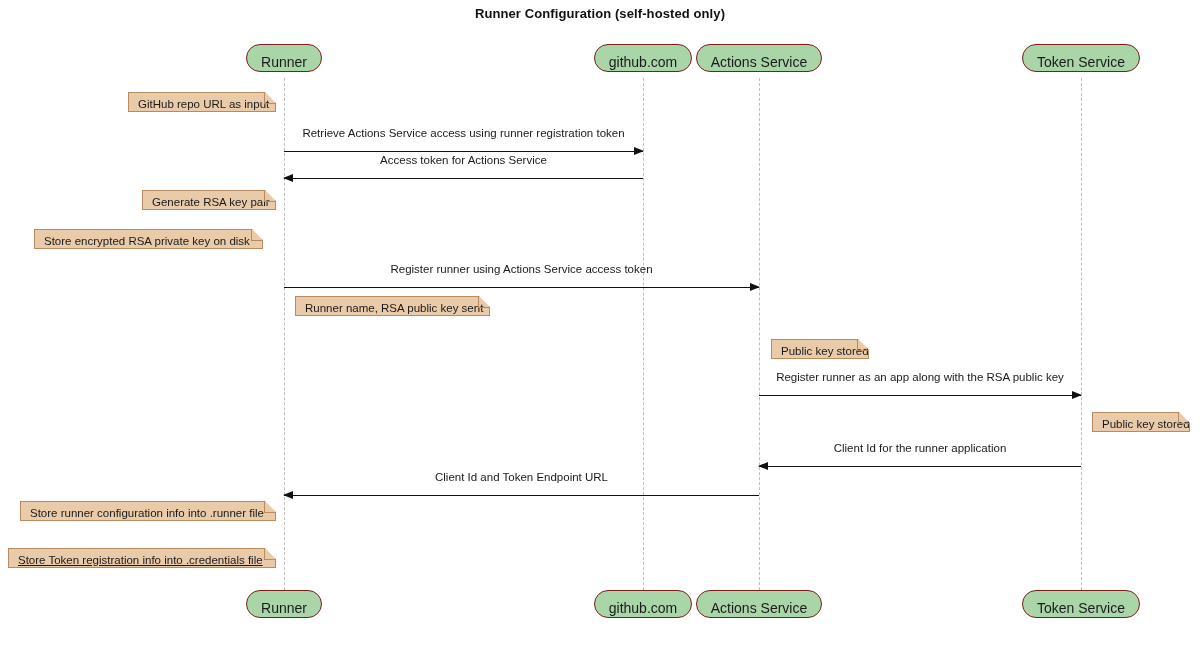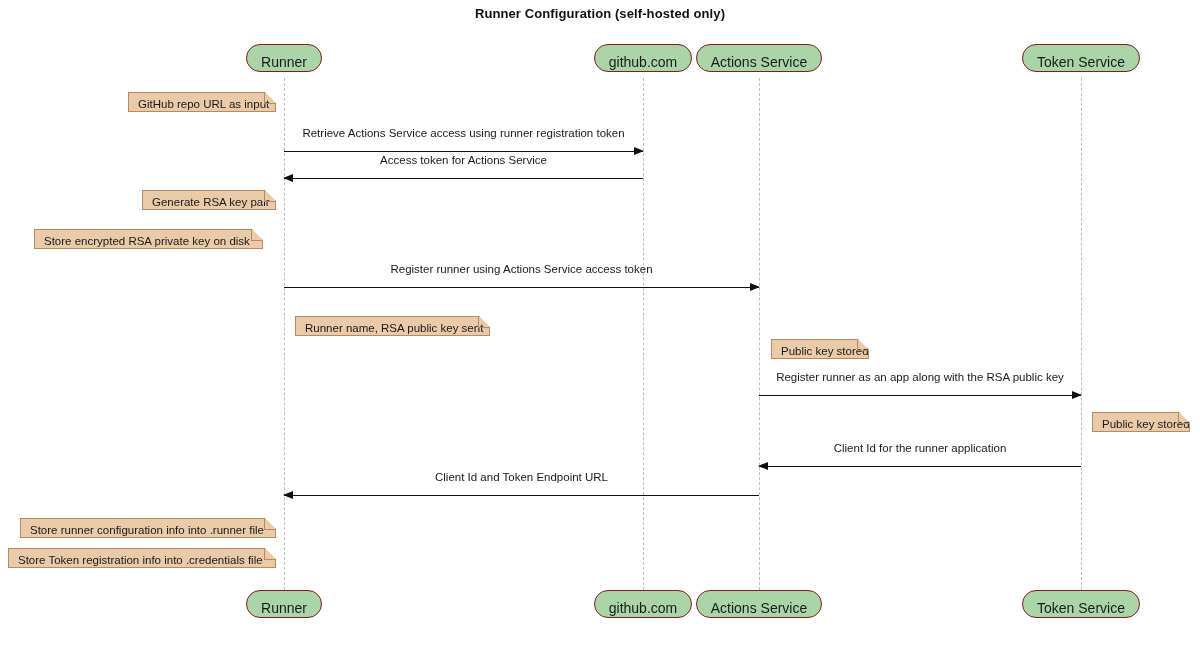--- a/index.html
+++ b/index.html
@@ -170,25 +170,25 @@
       <div class="msg to-left" style="left: 284px; top: 495px; width: 475px;">
         <div class="line"></div>
         <div class="head"></div>
         <div class="label">Client Id and Token Endpoint URL</div>
       </div>
     </div>
   <div id="notes-layer">
       <div class="note" style="left: 128px; top: 92px; width: 148px;"><span>GitHub repo URL as input</span><div class="fold-tri"></div><div class="fold" style="background: transparent;"></div></div>
       <div class="note" style="left: 142px; top: 190px; width: 134px;"><span>Generate RSA key pair</span><div class="fold-tri"></div><div class="fold" style="background: transparent;"></div></div>
       <div class="note" style="left: 34px; top: 229px; width: 229px;"><span>Store encrypted RSA private key on disk</span><div class="fold-tri"></div><div class="fold" style="background: transparent;"></div></div>
-      <div class="note" style="left: 295px; top: 316px; width: 195px;"><span>Runner name, RSA public key sent</span><div class="fold-tri"></div><div class="fold" style="background: transparent;"></div></div>
+      <div class="note" style="left: 295px; top: 296px; width: 195px;"><span>Runner name, RSA public key sent</span><div class="fold-tri"></div><div class="fold" style="background: transparent;"></div></div>
       <div class="note" style="left: 771px; top: 339px; width: 98px;"><span>Public key stored</span><div class="fold-tri"></div><div class="fold" style="background: transparent;"></div></div>
       <div class="note" style="left: 1092px; top: 412px; width: 98px;"><span>Public key stored</span><div class="fold-tri"></div><div class="fold" style="background: transparent;"></div></div>
-      <div class="note" style="left: 20px; top: 518px; width: 256px;"><span>Store runner configuration info into .runner file</span><div class="fold-tri"></div><div class="fold" style="background: transparent;"></div></div>
-      <div class="note" style="left: 8px; top: 548px; width: 268px;"><span>Store Token registration info into .credentials file</span><div class="fold-tri"></div><div class="fold" style="background: transparent;"></div></div>
+      <div class="note" style="left: 20px; top: 501px; width: 256px;"><span>Store runner configuration info into .runner file</span><div class="fold-tri"></div><div class="fold" style="background: transparent;"></div></div>
+      <div class="note" style="left: 8px; top: 548px; width: 268px; text-decoration: underline;"><span>Store Token registration info into .credentials file</span><div class="fold-tri"></div><div class="fold" style="background: transparent;"></div></div>
     </div>
   <div id="participants-bottom">
       <div class="participant" style="left: 246px; top: 590px; width: 76px;"><span>Runner</span></div>
       <div class="participant" style="left: 594px; top: 590px; width: 98px;"><span>github.com</span></div>
       <div class="participant" style="left: 696px; top: 590px; width: 126px;"><span>Actions Service</span></div>
       <div class="participant" style="left: 1022px; top: 590px; width: 118px;"><span>Token Service</span></div>
     </div>
 
 </div>
 

